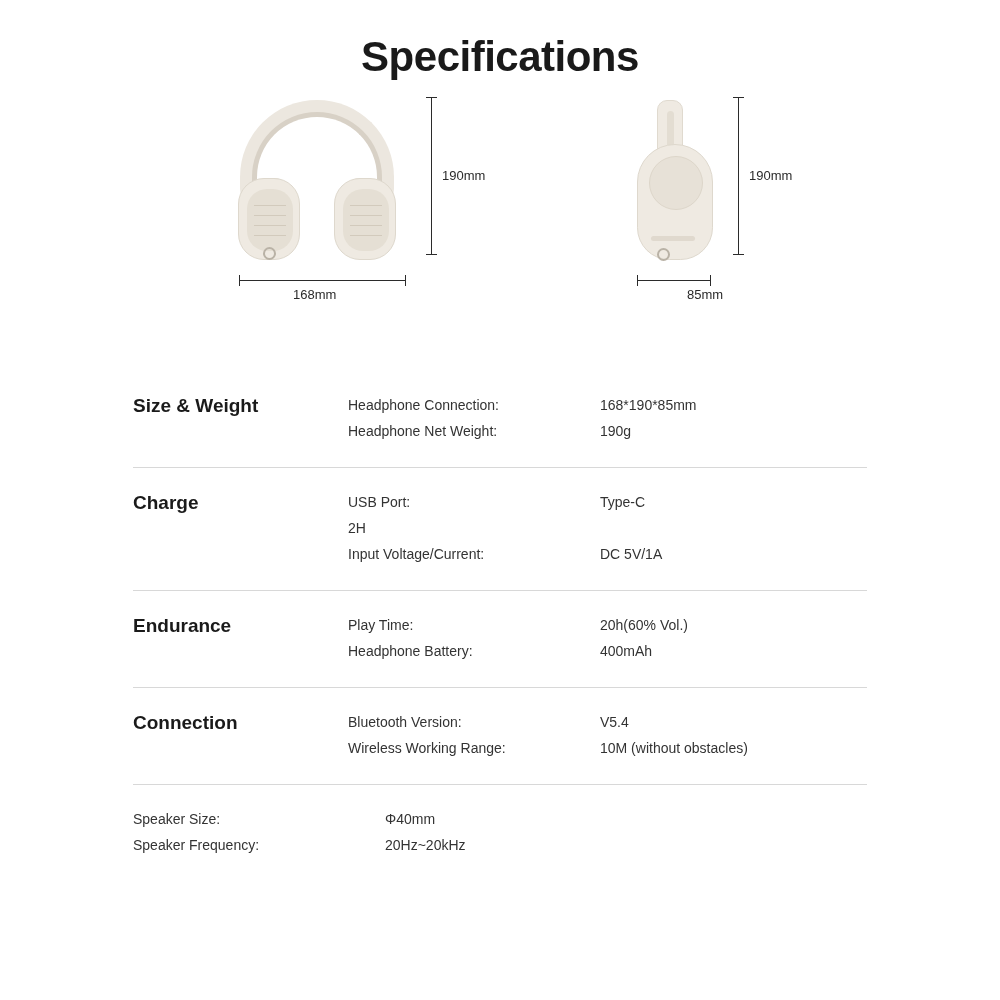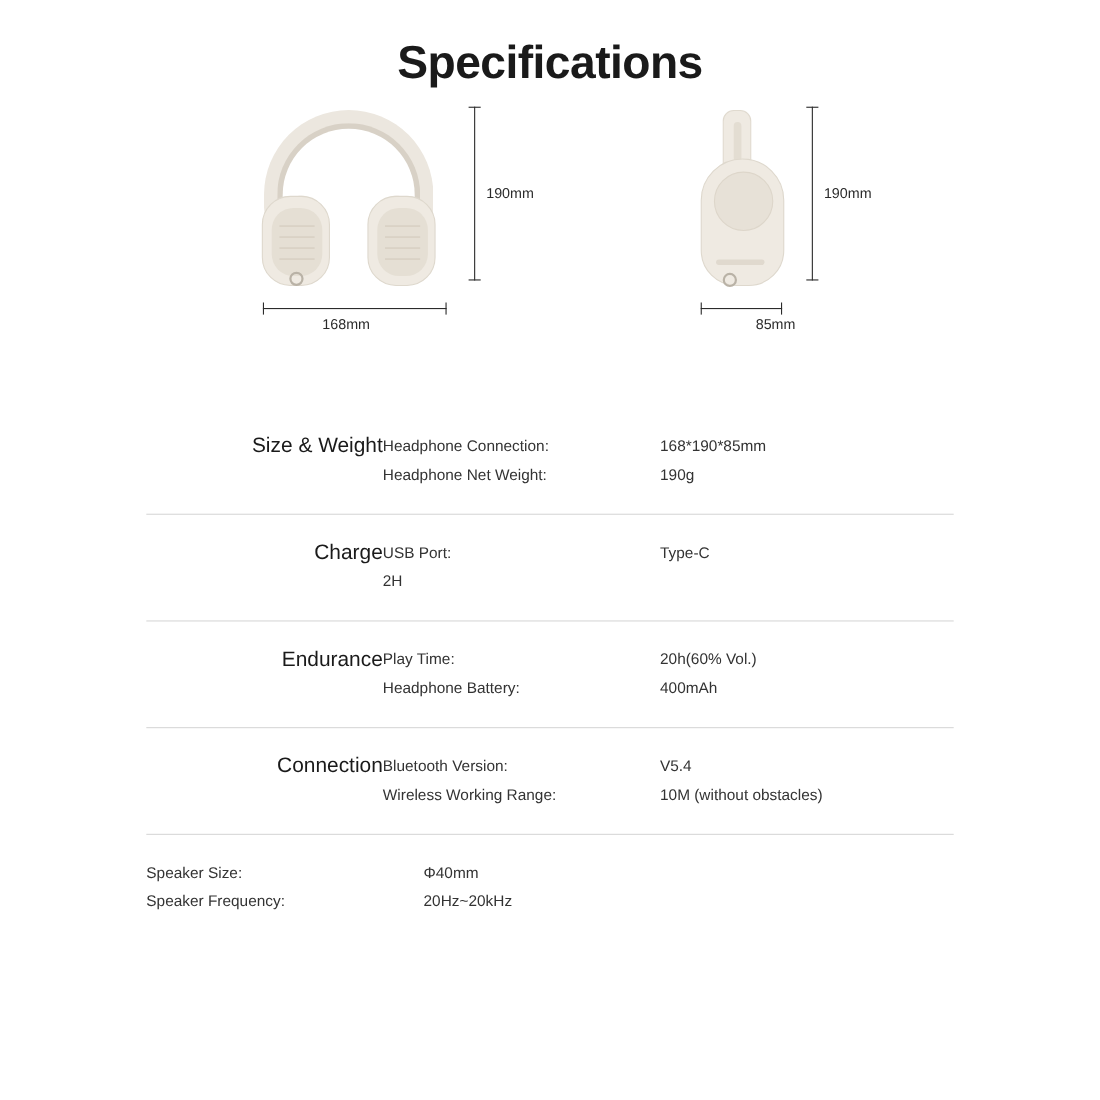--- a/index.html
+++ b/index.html
@@ -236,25 +236,24 @@
     min-height: 74px;
     box-sizing: border-box;
   }
   .spec-row.first {
     border-top: none;
     padding-top: 4px;
   }
   .spec-cat {
     width: 215px;
     font-size: 19px;
-    font-weight: normal;
+    font-weight: bold;
     color: #1a1a1a;
     flex-shrink: 0;
     padding-top: 2px;
-    text-align: right;
   }
   .spec-pairs {
     flex: 1;
   }
   .spec-pair {
     display: flex;
     line-height: 24px;
     margin-bottom: 2px;
   }
   .spec-key {
@@ -356,20 +355,24 @@
     <div class="spec-row">
       <div class="spec-cat">Charge</div>
       <div class="spec-pairs">
         <div class="spec-pair">
           <div class="spec-key">USB Port:</div>
           <div class="spec-val">Type-C</div>
         </div>
         <div class="spec-pair">
           <div class="spec-val">2H</div>
         </div>
+        <div class="spec-pair">
+          <div class="spec-key">Input Voltage/Current:</div>
+          <div class="spec-val">DC 5V/1A</div>
+        </div>
       </div>
     </div>
 
     <div class="spec-row">
       <div class="spec-cat">Endurance</div>
       <div class="spec-pairs">
         <div class="spec-pair">
           <div class="spec-key">Play Time:</div>
           <div class="spec-val">20h(60% Vol.)</div>
         </div>

